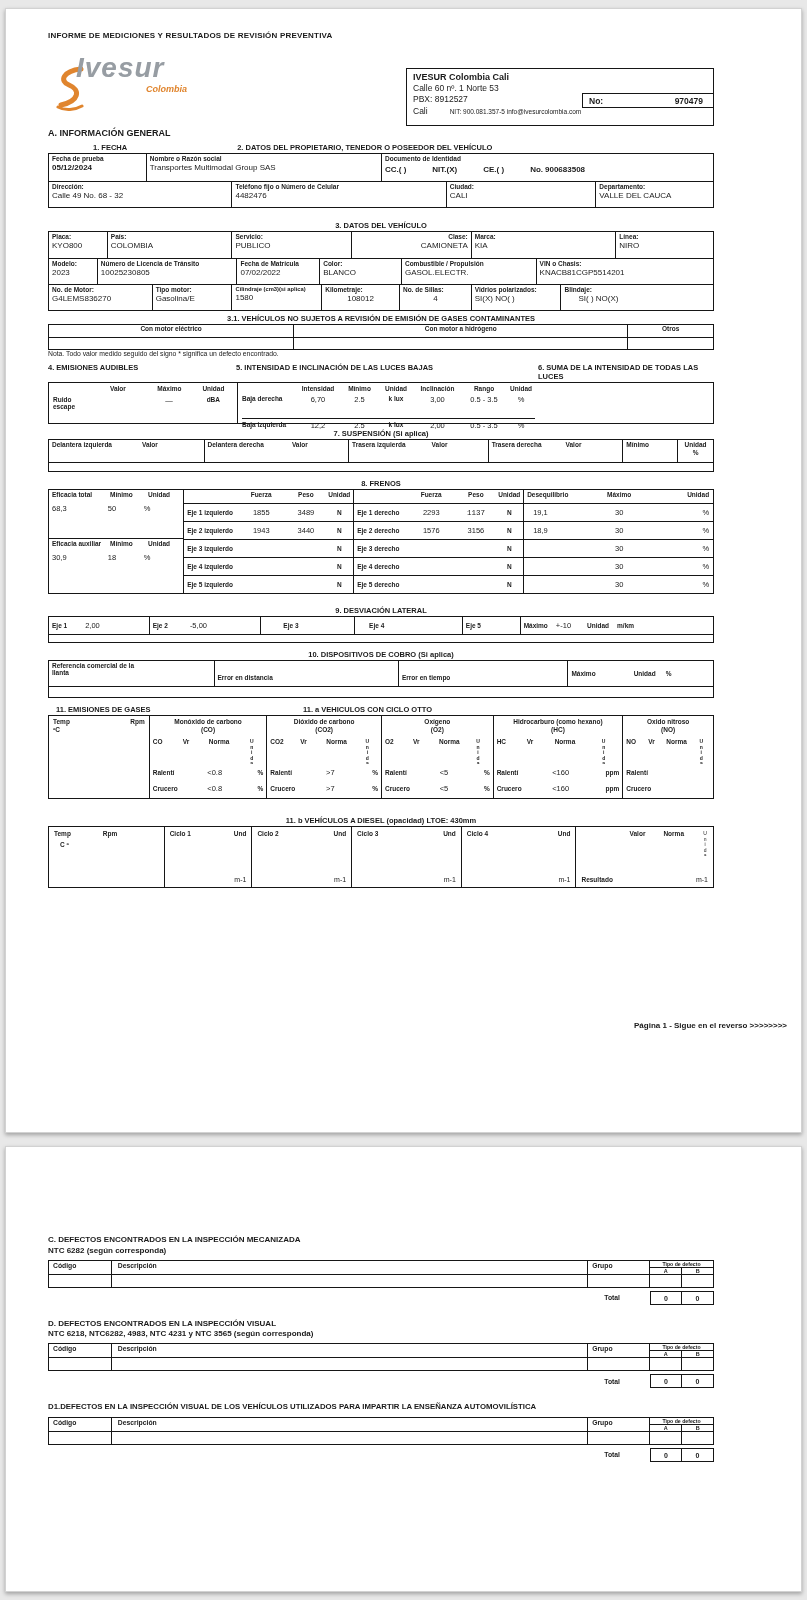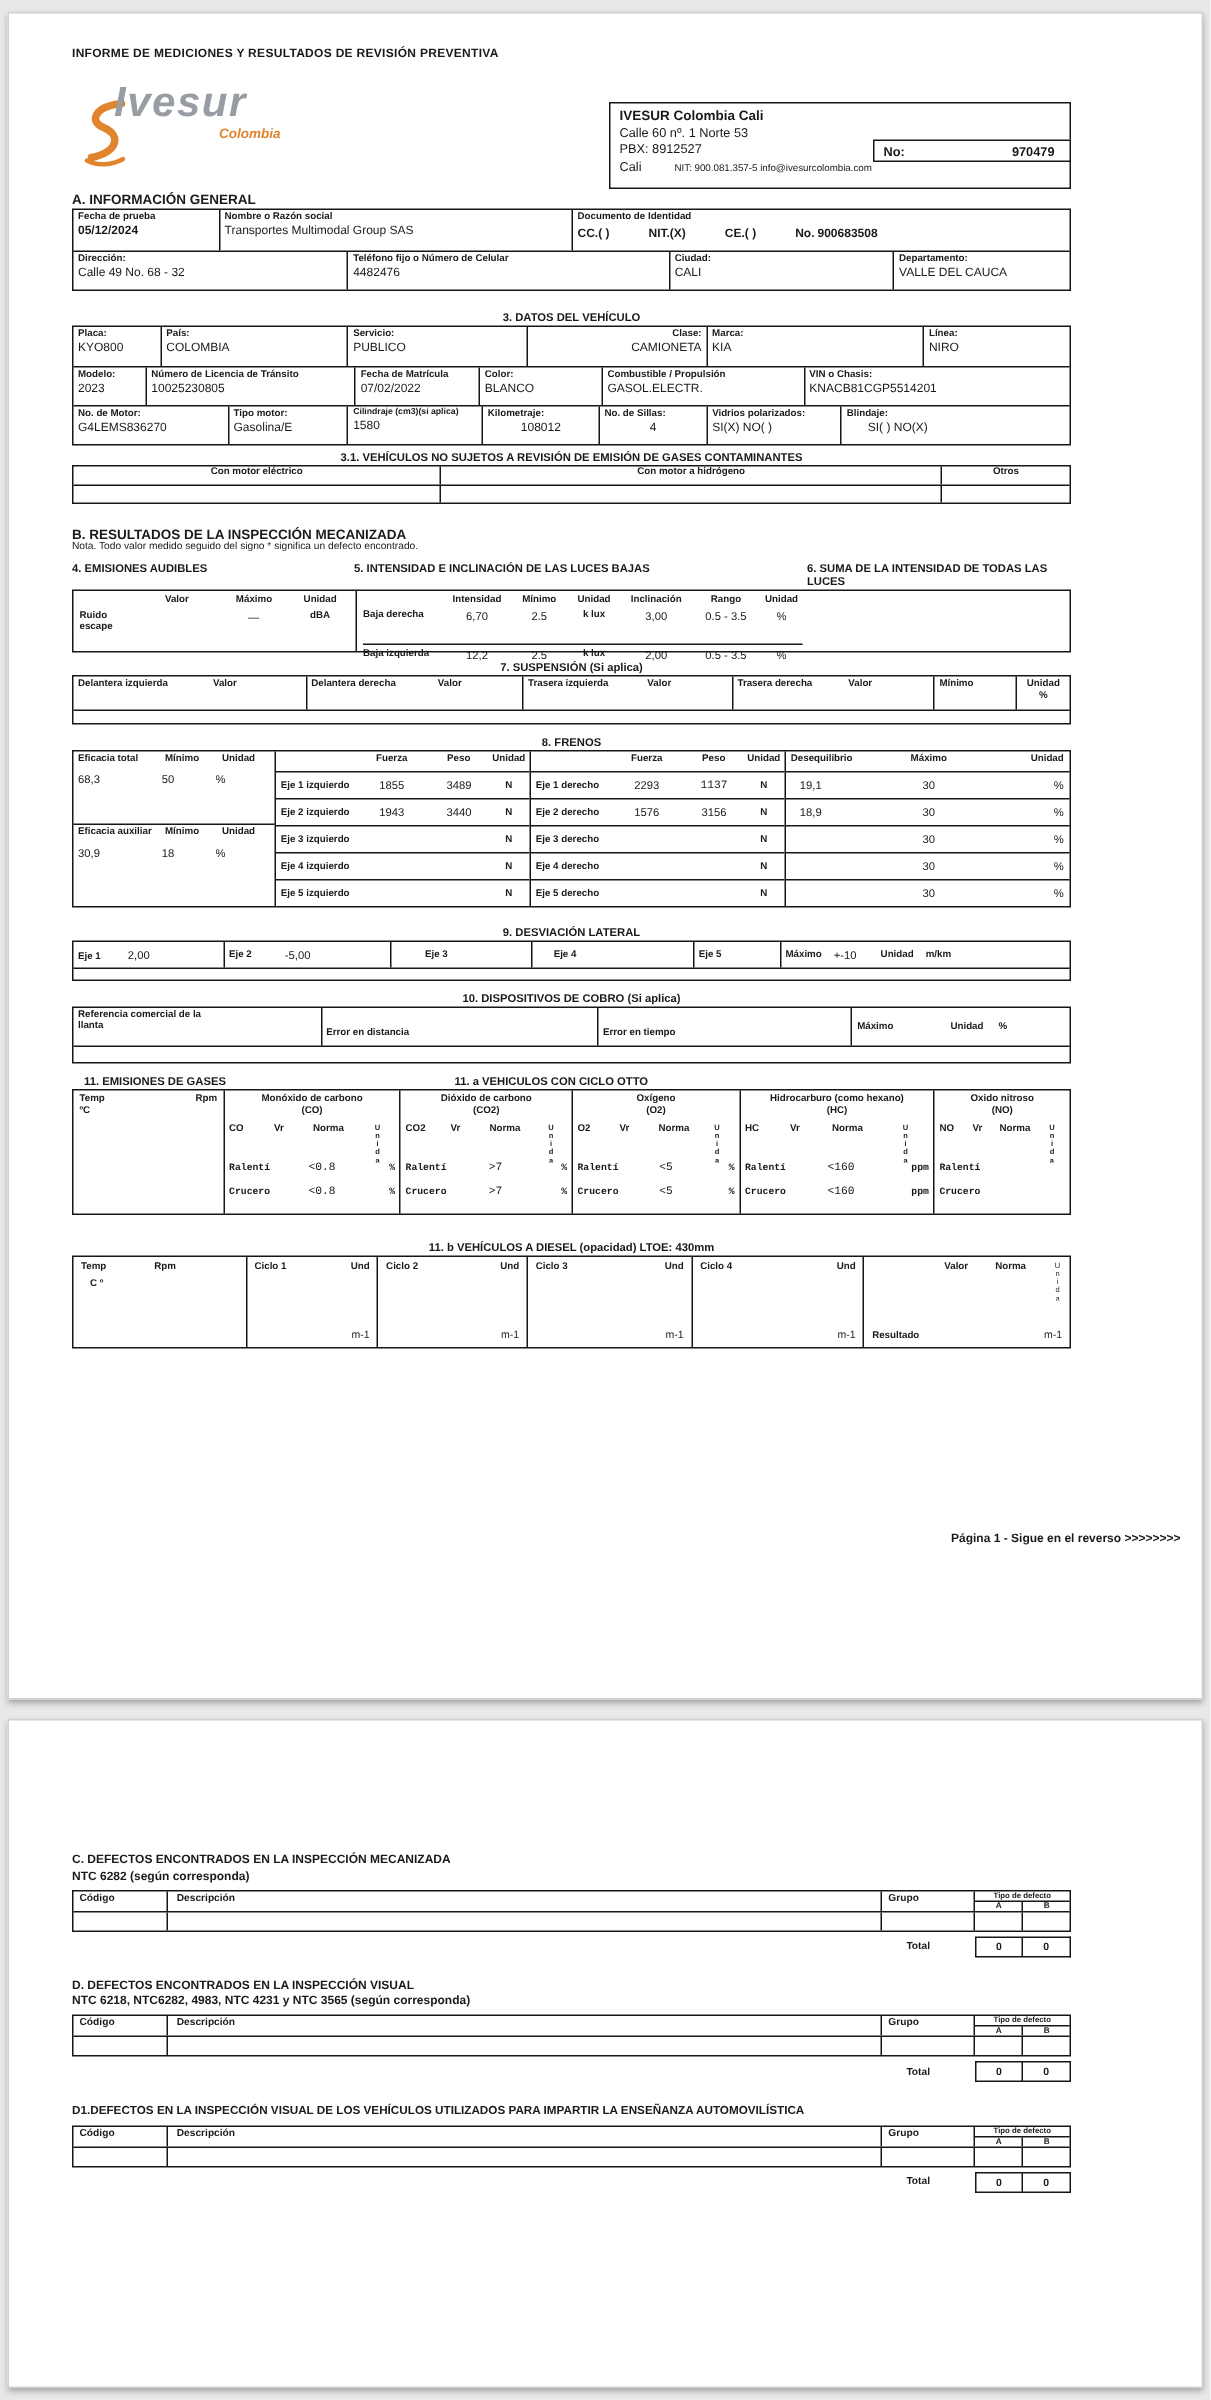--- a/index.html
+++ b/index.html
@@ -50,21 +50,21 @@
 
   .hd-c{font-size:6.5px;font-weight:bold;text-align:center;}
   .num-c{font-size:7.5px;text-align:center;}
 
   .vert{writing-mode:vertical-rl;text-orientation:upright;font-size:5px;line-height:6px;
         letter-spacing:-0.5px;height:26px;overflow:hidden;display:inline-block;}
 
   .gas-group{border-left:1px solid #161616;}
   .gg-title{height:21px;text-align:center;font-size:6.5px;font-weight:bold;line-height:1.3;padding-top:2px;}
   .gg-sub{display:flex;height:27px;padding:1px 3px;font-size:6.5px;font-weight:bold;}
-  .gg-row{display:flex;height:16px;padding:0 3px;font-size:6.5px;font-weight:bold;font-family:Liberation Mono, monospace;}
+  .gg-row{display:flex;height:16px;padding:0 3px;font-size:6.5px;font-weight:bold;align-items:center;}
   .gg-val{font-weight:normal;font-size:7.5px;}
 
   .dz-cell{padding:1px 3px;display:flex;align-items:baseline;}
   .strip{height:9px;border-top:1px solid #161616;}
 
   .dfk-title{font-size:8px;font-weight:bold;line-height:1.35;}
   .dfk-hd{font-size:6.8px;font-weight:bold;}
   .tot-row{display:flex;justify-content:flex-end;margin-top:3px;align-items:center;}
   .tot-box{width:32px;height:14px;border:1px solid #161616;font-size:7px;font-weight:bold;
            text-align:center;line-height:14px;}
@@ -97,20 +97,24 @@
         </div>
         <div class="no-box">
           <span class="no-l">No:</span>
           <span class="no-v">970479</span>
         </div>
       </div>
     </div>
 
     <div class="sec-big">A. INFORMACIÓN GENERAL</div>
 
+    <div style="display:flex;margin-top:5px;">
+      <div class="sec-num" style="margin-left:45px;">1. FECHA</div>
+      <div class="sec-num" style="margin-left:110px;">2. DATOS DEL PROPIETARIO, TENEDOR O POSEEDOR DEL VEHÍCULO</div>
+    </div>
 
     <div class="tb" style="margin-top:1px;">
       <div class="trow" style="height:27px;">
         <div class="cell" style="width:97px;">
           <div class="lab">Fecha de prueba</div>
           <div class="val bold">05/12/2024</div>
         </div>
         <div class="cell bl" style="width:236px;">
           <div class="lab">Nombre o Razón social</div>
           <div class="val">Transportes Multimodal Group SAS</div>
@@ -241,21 +245,20 @@
         <div class="hd-c bl" style="width:335px;">Con motor a hidrógeno</div>
         <div class="hd-c bl" style="width:86px;">Otros</div>
       </div>
       <div class="trow bt" style="height:12px;">
         <div style="width:245px;"></div>
         <div class="bl" style="width:335px;"></div>
         <div class="bl" style="width:86px;"></div>
       </div>
     </div>
 
-    <div class="sec-big" style="margin-top:15px;">B. RESULTADOS DE LA INSPECCIÓN MECANIZADA</div>
     <div class="note">Nota. Todo valor medido seguido del signo * significa un defecto encontrado.</div>
 
     <div style="display:flex;margin-top:6px;">
       <div class="sec-num" style="width:188px;">4. EMISIONES AUDIBLES</div>
       <div class="sec-num" style="width:302px;">5. INTENSIDAD E INCLINACIÓN DE LAS LUCES BAJAS</div>
       <div class="sec-num" style="width:176px;">6. SUMA DE LA INTENSIDAD DE TODAS LAS LUCES</div>
     </div>
 
     <div class="tb" style="margin-top:1px;display:flex;height:42px;">
       <div style="width:188px;padding:2px 4px;">

